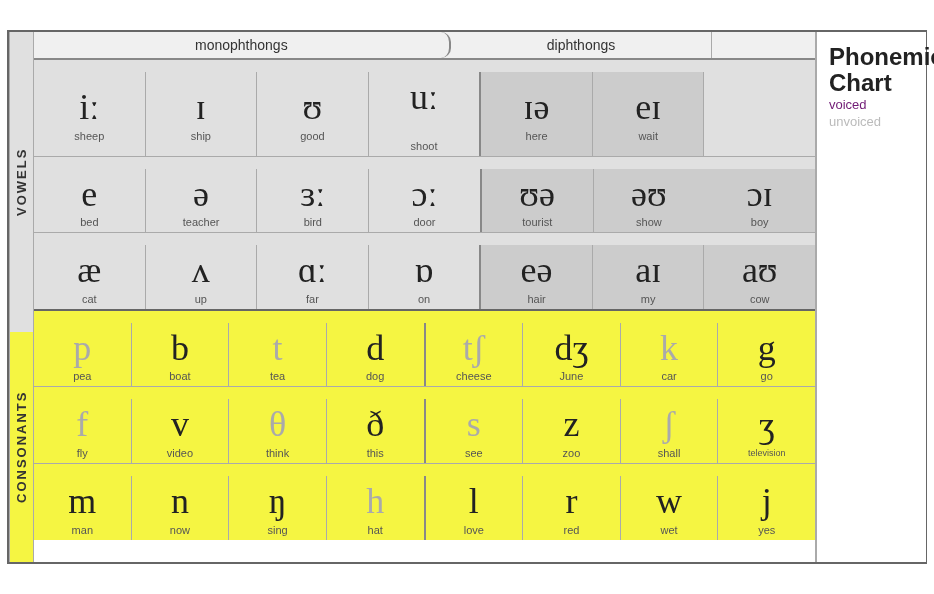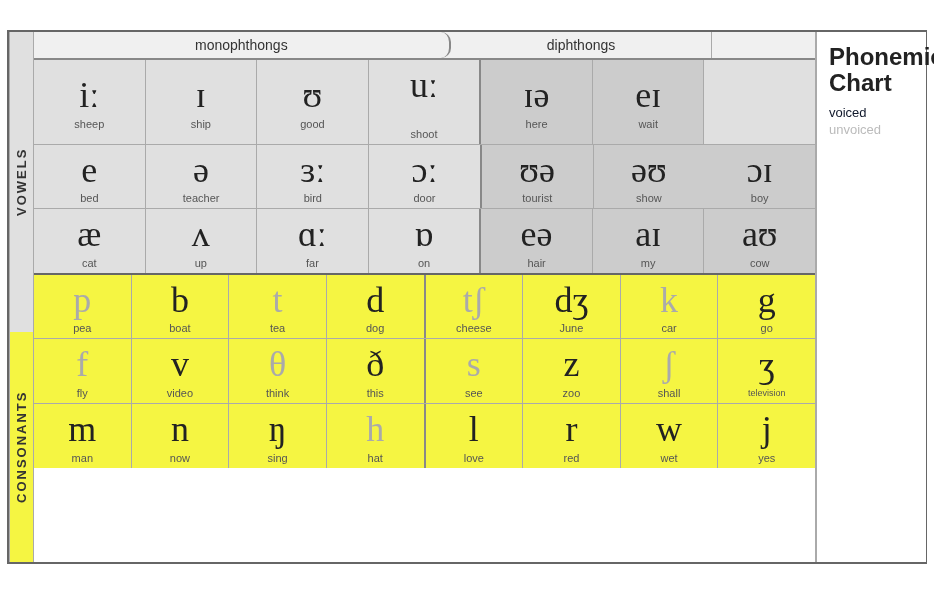--- a/index.html
+++ b/index.html
@@ -51,20 +51,21 @@
     }
     .cell {
       display: flex;
       flex-direction: column;
       align-items: center;
       justify-content: center;
       padding: 6px 4px 4px 4px;
       border-right: 1px solid #aaa;
       min-width: 0;
       flex: 1;
+      margin-top: 12px;
     }
     .cell:last-child {
       border-right: none;
     }
     .cell-symbol {
       font-size: 36px;
       line-height: 1.1;
       color: #222;
       font-family: 'Times New Roman', serif;
     }
@@ -364,17 +365,17 @@
           <span class="cell-symbol">j</span>
           <span class="cell-word">yes</span>
         </div>
       </div>
     </div>
   </div>
 
   <div class="right-label-panel" style="display:flex;flex-direction:column;">
     <div class="chart-label" style="flex:1;justify-content:flex-start;border-bottom:none;border-left:1px solid #aaa;padding:12px 12px;background:#fff;">
       <div style="font-size:24px;font-weight:bold;color:#222;line-height:1.1;">Phonemic<br>Chart</div>
-      <div style="font-size:13px;color:#0f172a;margin-top:8px;">voiced</div>
+      <div style="font-size:13px;color:#701a75;">voiced</div>
       <div style="font-size:13px;color:#bbb;margin-top:2px;">unvoiced</div>
     </div>
   </div>
 </div>
 
 </body></html>

